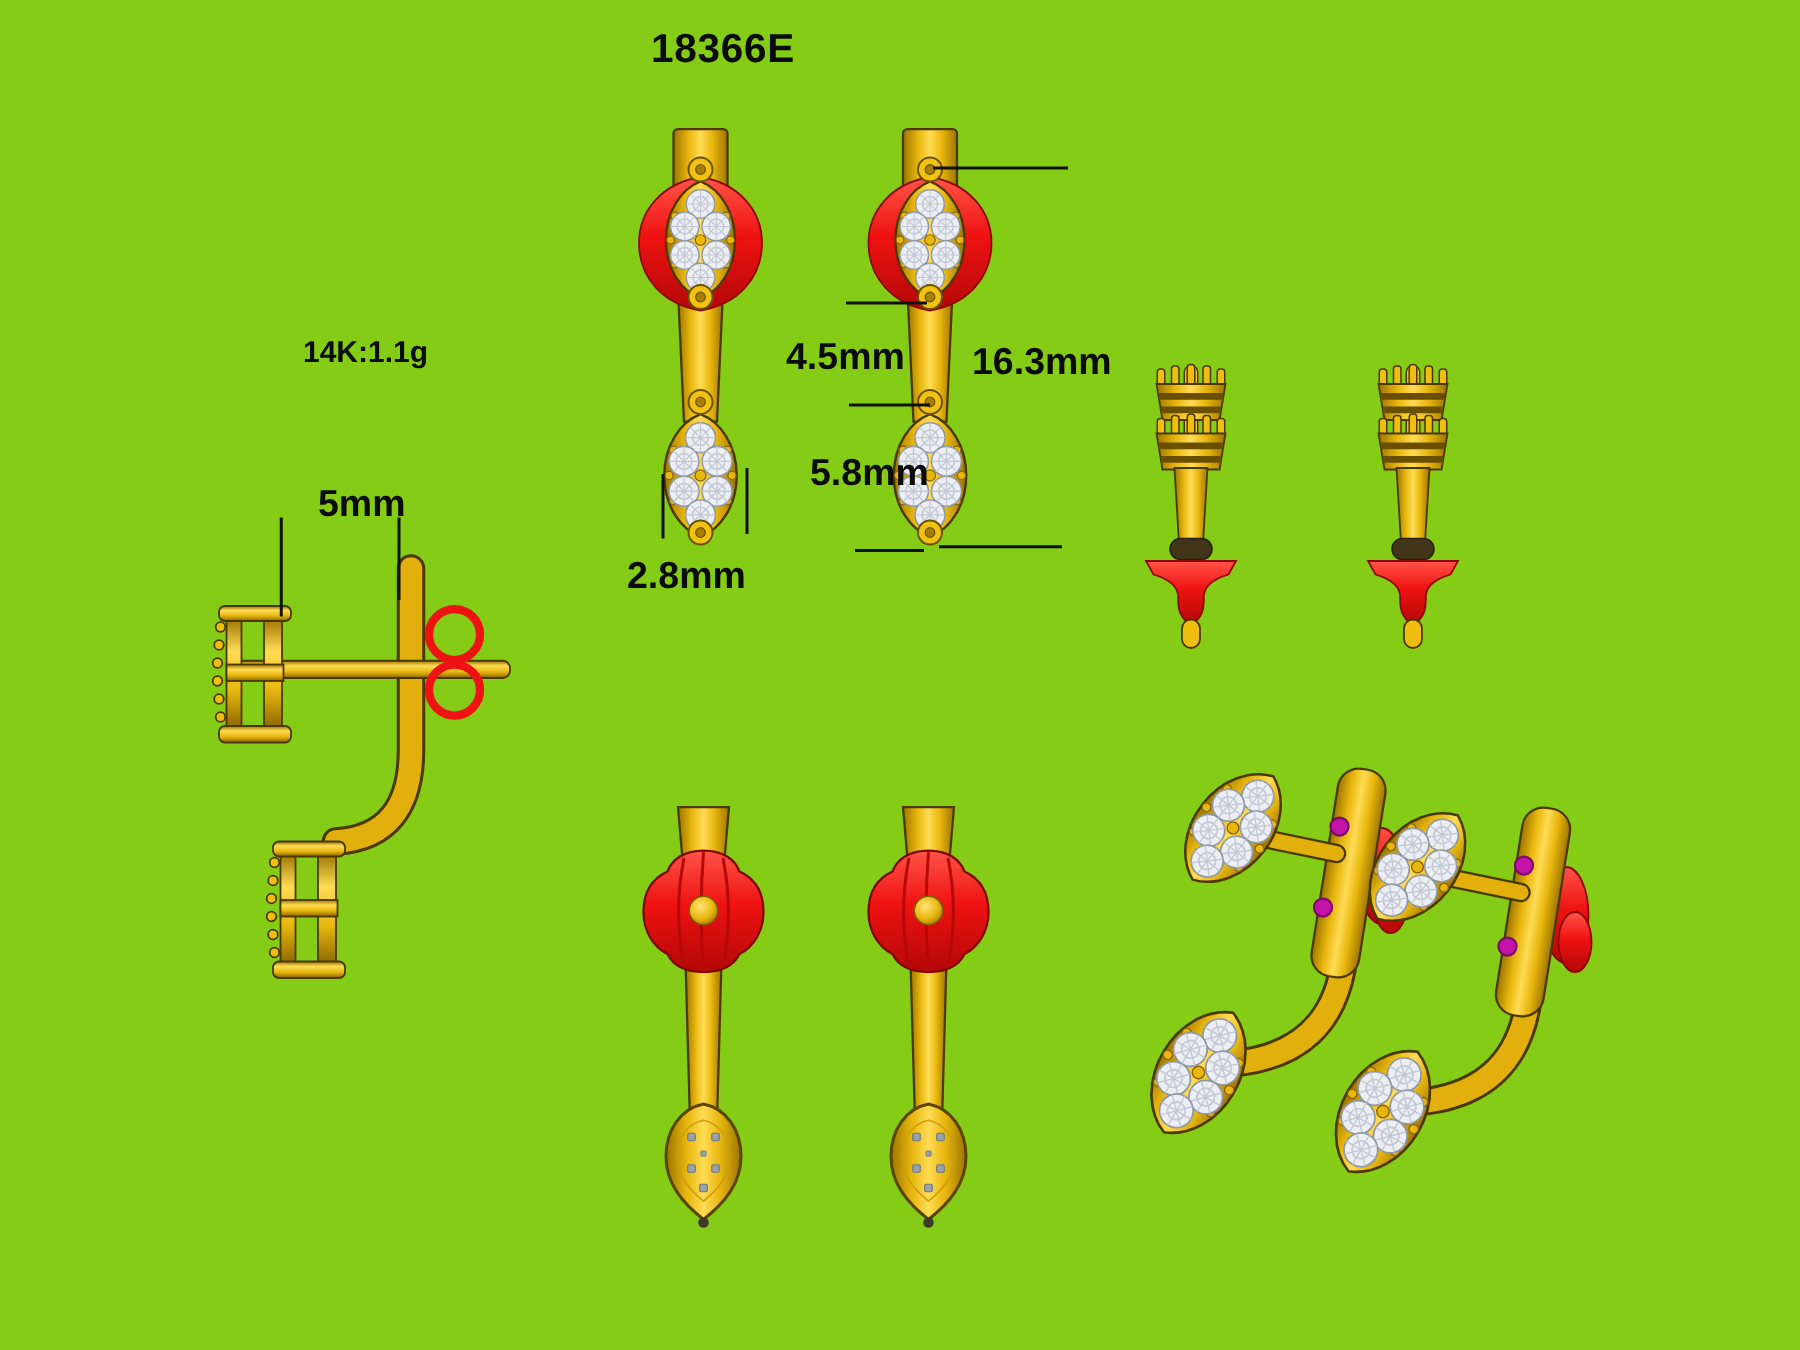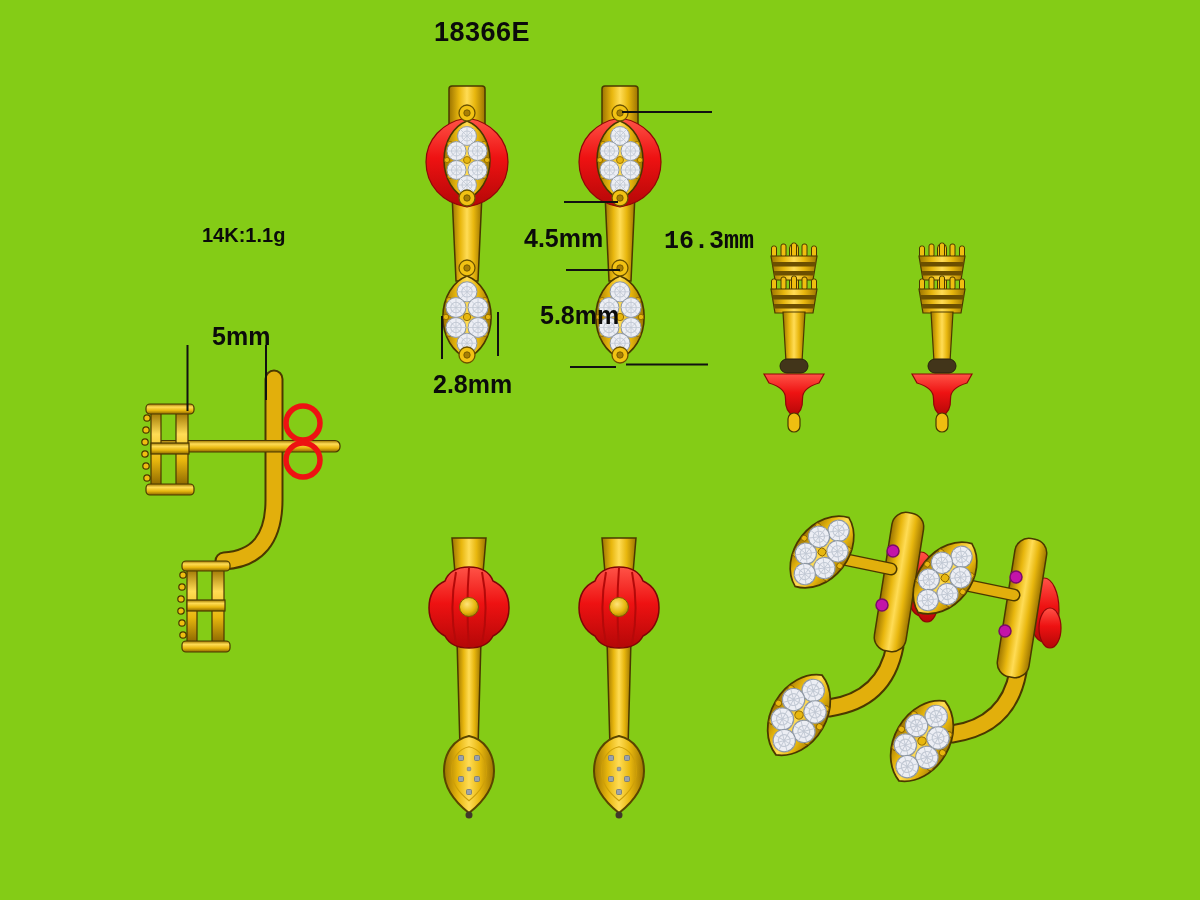--- a/index.html
+++ b/index.html
@@ -6,23 +6,23 @@
   .stage{position:relative;width:1200px;height:900px;background:#84cc16;overflow:hidden;
          font-family:"Liberation Sans", sans-serif;color:#0b0b0b;}
   .stage svg{position:absolute;left:0;top:0;}
   .label{position:absolute;font-weight:bold;color:#0b0b0b;white-space:pre;z-index:3;}
   .title{left:434px;top:17px;font-size:27px;letter-spacing:.5px;}
   .specs{left:183px;top:79px;font-size:13.5px;line-height:18.5px;}
   .metal{left:202px;top:224px;font-size:20px;}
   .dim{font-size:25px;}
   .dim-5{left:212px;top:322px;}
   .dim-45{left:512px;top:224px;margin-left:12px;}
-  .dim-163{left:664px;top:227px;font-family:Liberation Mono, monospace;}
+  .dim-163{left:648px;top:227px;}
   .dim-58{left:540px;top:301px;}
-  .dim-28{left:433px;top:370px;}
+  .dim-28{left:418px;top:370px;}
 </style>
 </head>
 <body>
 
 <div class="stage">
 
   <svg width="1200" height="900" viewBox="0 0 1200 900">
     <defs>
       <linearGradient id="gv" x1="0" y1="0" x2="1" y2="0">
         <stop offset="0" stop-color="#9C7400"></stop>

